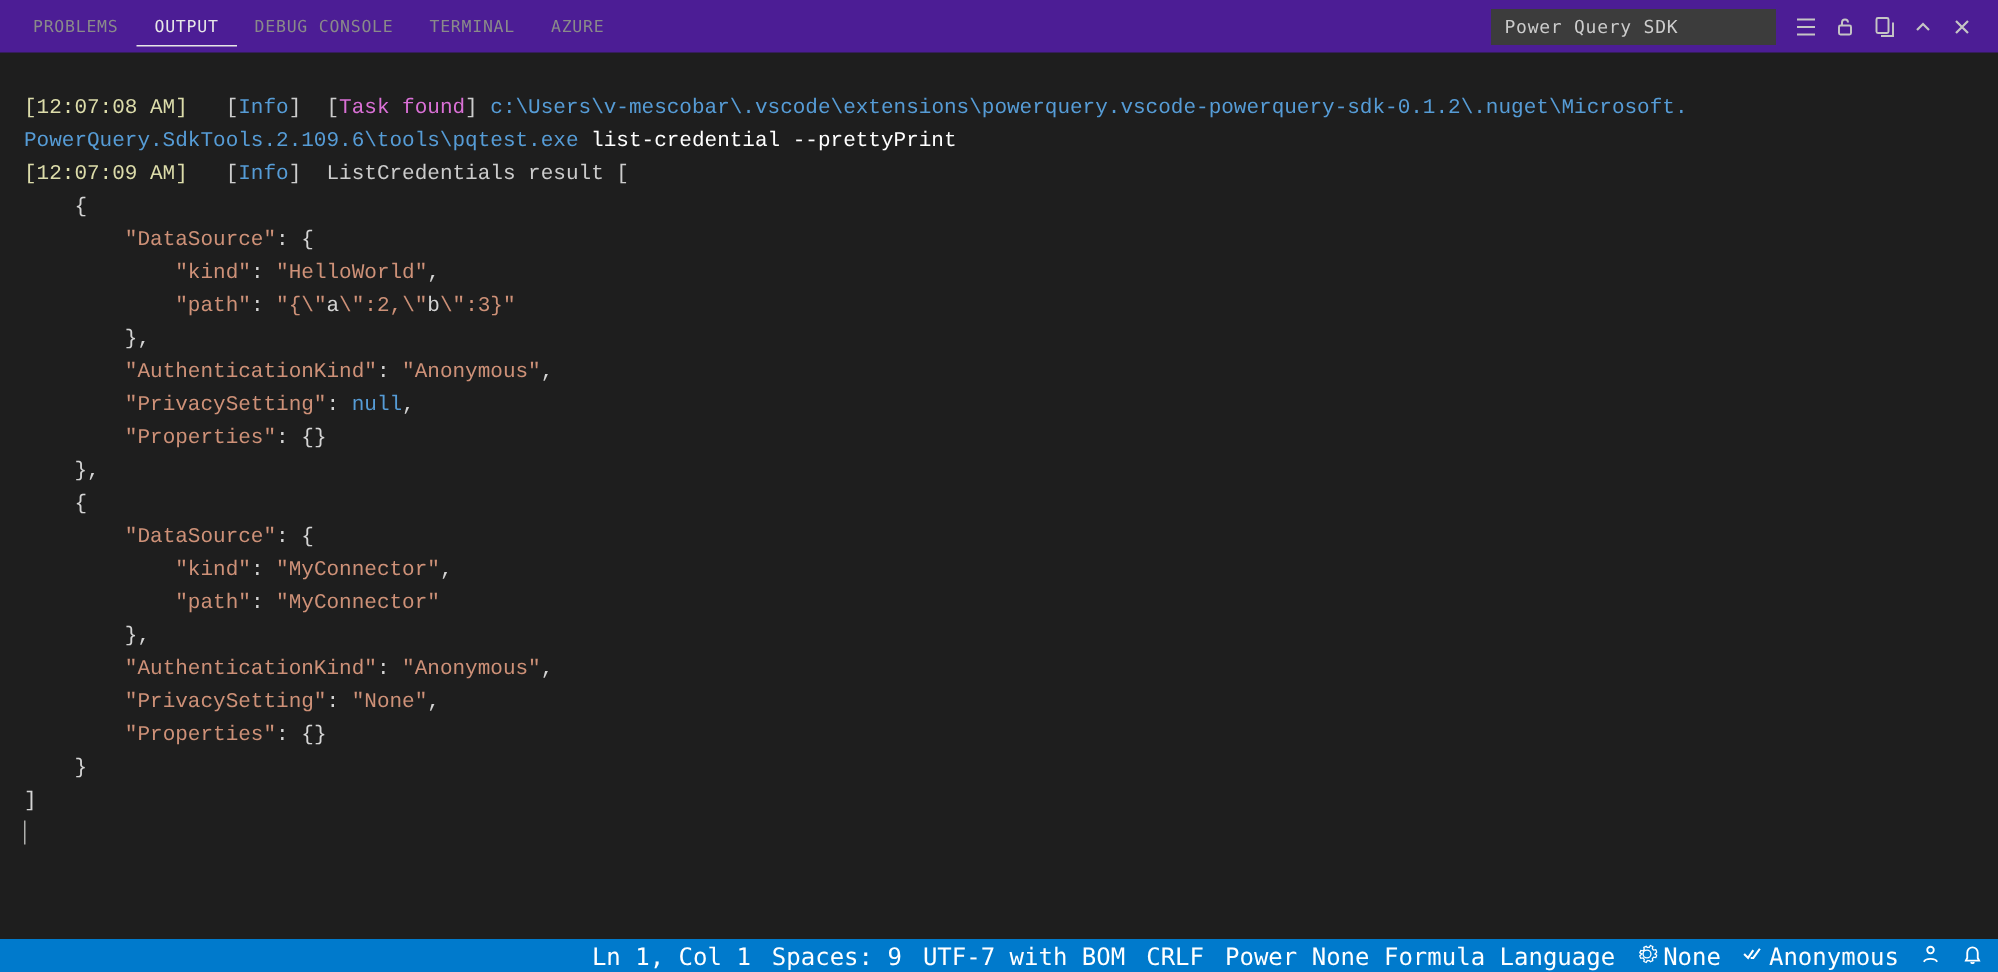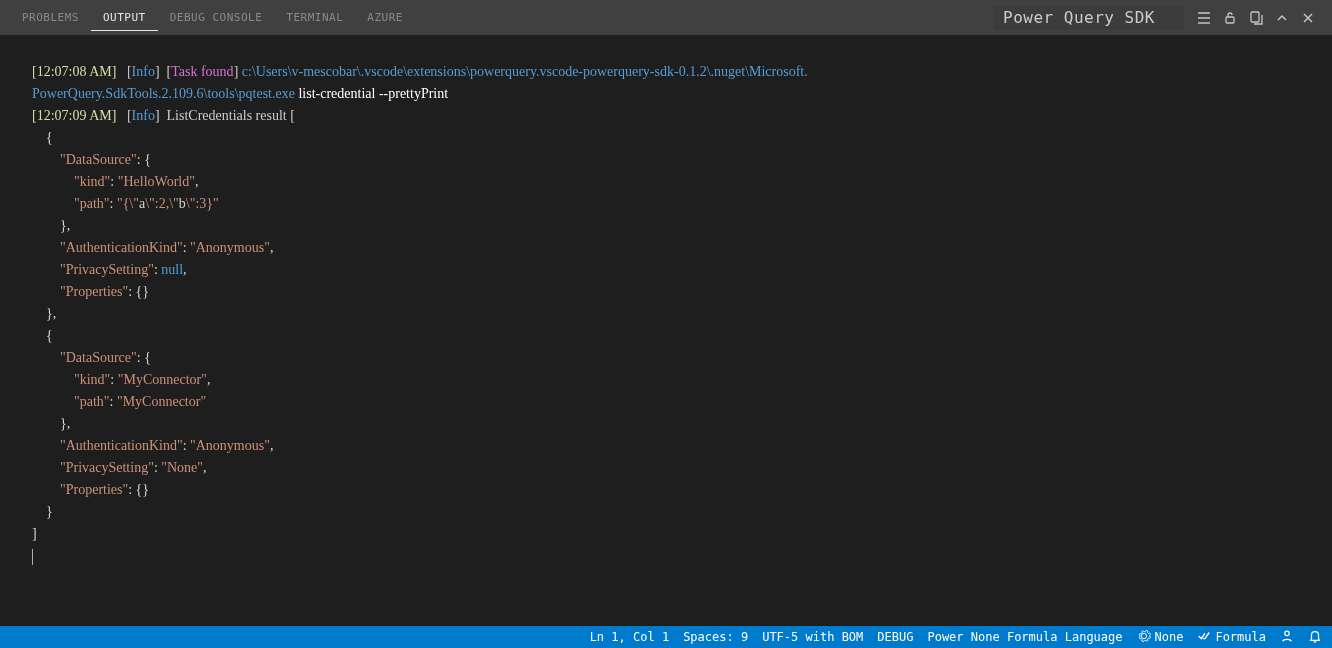--- a/index.html
+++ b/index.html
@@ -11,59 +11,59 @@
     --active:#e7e7e7;
     --statusbar:#007acc;
     --orange:#ce9178;
     --blue:#569cd6;
     --gold:#b5cea8;
     --white:#d4d4d4;
   }
   
   .panel-tabs {
     display:flex; align-items:center; height:35px; padding:0 10px;
-    background:#404040; color:var(--dim);
+    background:#4c1d95; color:var(--dim);
     font-size:11px; letter-spacing:0.5px;justify-content:center;
   }
   .panel-tabs .tab { padding:6px 12px; cursor:pointer; text-transform:uppercase; }
   .panel-tabs .tab.active { color:var(--active); border-bottom:1px solid var(--active); }
   .panel-tabs .spacer { flex:1; }
   .output-select {
     background:#3c3c3c; border:1px solid #3c3c3c; color:#ccc;
-    font-size:16px; height:24px; padding:2px 8px; min-width:190px;
+    font-size:12px; height:24px; padding:2px 8px; min-width:190px;
     display:flex; align-items:center; justify-content:space-between;
     margin-right:6px;
   }
   .panel-icons { display:flex; align-items:center; gap:10px; color:#c5c5c5; padding:0 6px;}
   .panel-icons span { cursor:pointer; display:inline-flex; align-items:center; }
   .panel-icons svg { width:16px; height:16px; }
 
   
   .output {
-    font-family:Liberation Serif, serif;
+    font-family:Liberation Mono, monospace;
     font-size:14px; line-height:22px; color:#cccccc;
-    padding:4px 32px; white-space:pre; height:calc(100% - 35px - 22px);
+    padding:4px 16px; white-space:pre; height:calc(100% - 35px - 22px);
     overflow:hidden;
   }
   .ts   { color:#dcdcaa; }         
   .info { color:#569cd6; }
   .task { color:#da70d6; }
   .path { color:#569cd6; }
   .arg  { color:#ffffff; }
   .str  { color:#ce9178; }
   .punc { color:#d4d4d4; }
   .null { color:#569cd6; }
   .key  { color:#ce9178; }
 
   
   .statusbar {
     position:absolute; bottom:0; left:0; right:0;
     height:22px; background:var(--statusbar);
     display:flex; align-items:center; justify-content:flex-end;
-    color:#fff; font-size:12px; padding:0 10px; gap:14px;
+    color:#fff; font-size:16px; padding:0 10px; gap:14px;
   }
   .statusbar .item { display:flex; align-items:center; gap:4px; cursor:pointer; white-space:nowrap; }
   .statusbar svg { width:14px; height:14px; }
   .statusbar .left-pad { flex:1; }
 
   .caret { width:1px; height:16px; background:#aeafad; display:inline-block; vertical-align:middle; animation:blink 1s step-end infinite; }
   @keyframes blink { 50% { opacity:0; } }
 </style>
 </head>
 <body>
@@ -137,34 +137,34 @@
         <span class="key">"Properties"</span><span class="punc">: {}</span>
     <span class="punc">}</span>
 <span class="punc">]</span>
 <span class="caret"></span>
 </div>
 
 <div class="statusbar">
   <div class="left-pad"></div>
   <div class="item">Ln 1, Col 1</div>
   <div class="item">Spaces: 9</div>
-  <div class="item">UTF-5 with BOM</div>
-  <div class="item">DEBUG</div>
+  <div class="item">UTF-7 with BOM</div>
+  <div class="item">CRLF</div>
   <div class="item">Power None Formula Language</div>
   <div class="item">
     <span><svg viewBox="0 0 16 16" fill="#fff">
           <path d="M8 5a3 3 0 100 6 3 3 0 000-6zm6 3l1.5.9-.8 1.8-1.7-.3a5 5 0 01-.9 1l.3 1.7-1.8.8L9.7 13a5 5 0 01-1.4 0l-.9 1.5-1.8-.8.3-1.7a5 5 0 01-.9-1l-1.7.3-.8-1.8L4 8l-1.5-.9.8-1.8 1.7.3a5 5 0 01.9-1L5.6 3l1.8-.8L8.3 3a5 5 0 011.4 0l.9-1.5 1.8.8-.3 1.7a5 5 0 01.9 1l1.7-.3.8 1.8L14 8z" fill="none" stroke="#fff" stroke-width="1"></path>
         </svg></span>
     <span>None</span>
   </div>
   <div class="item">
     <span><svg viewBox="0 0 16 16" fill="none" stroke="#fff" stroke-width="1.6">
           <path d="M2 8l3 3 4-6M7 11l2 0 5-7"></path>
         </svg></span>
-    <span>Formula</span>
+    <span>Anonymous</span>
   </div>
   <div class="item">
     <span><svg viewBox="0 0 16 16" fill="none" stroke="#fff" stroke-width="1.4">
           <circle cx="8" cy="5" r="2.5"></circle>
           <path d="M3 14c1-3 9-3 10 0"></path>
         </svg></span>
   </div>
   <div class="item">
     <span><svg viewBox="0 0 16 16" fill="none" stroke="#fff" stroke-width="1.4">
           <path d="M4 11V7a4 4 0 018 0v4l1 2H3l1-2zM7 14a1 1 0 002 0"></path>

